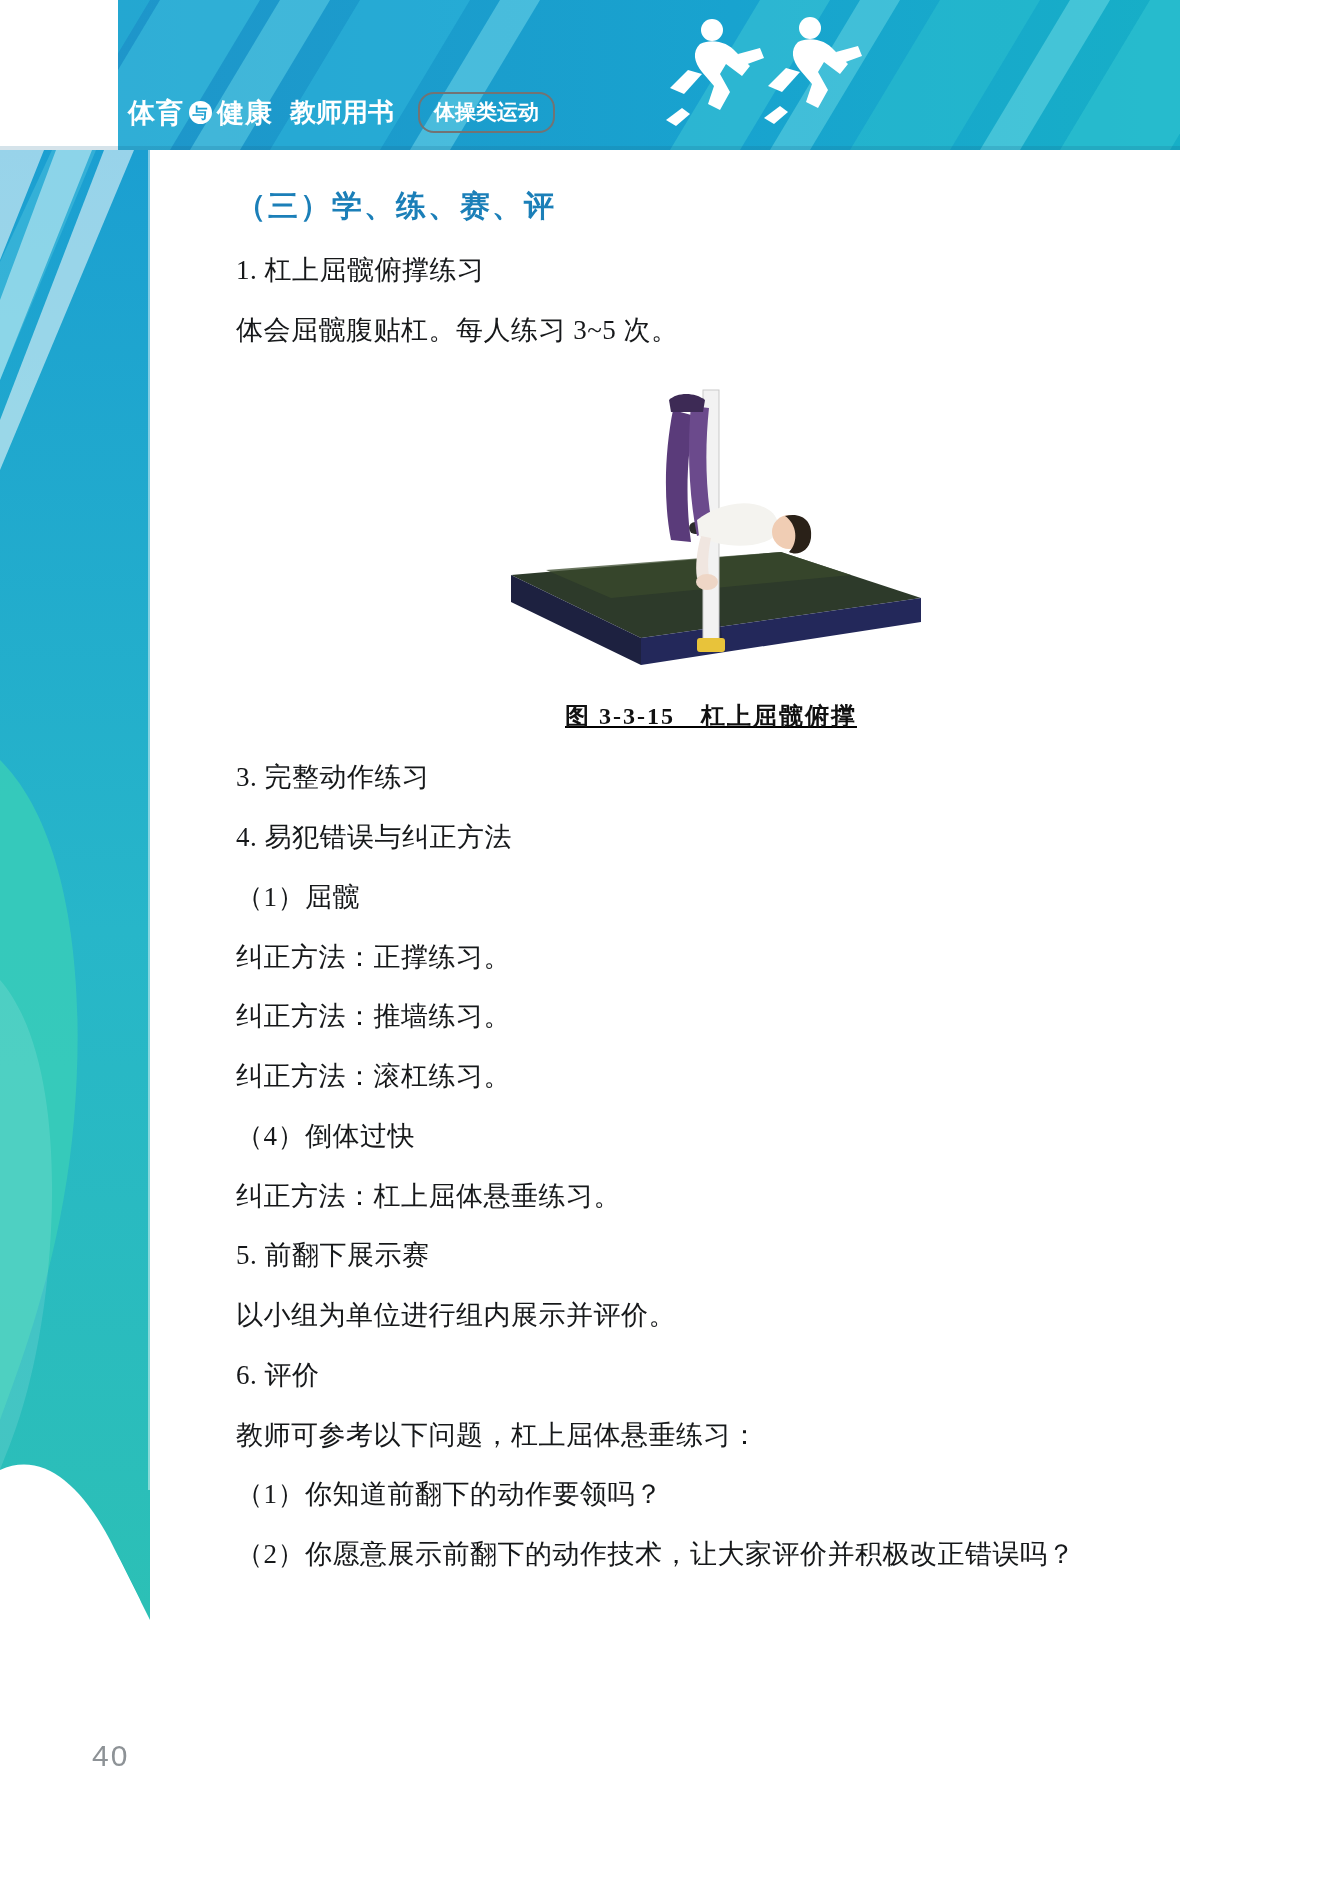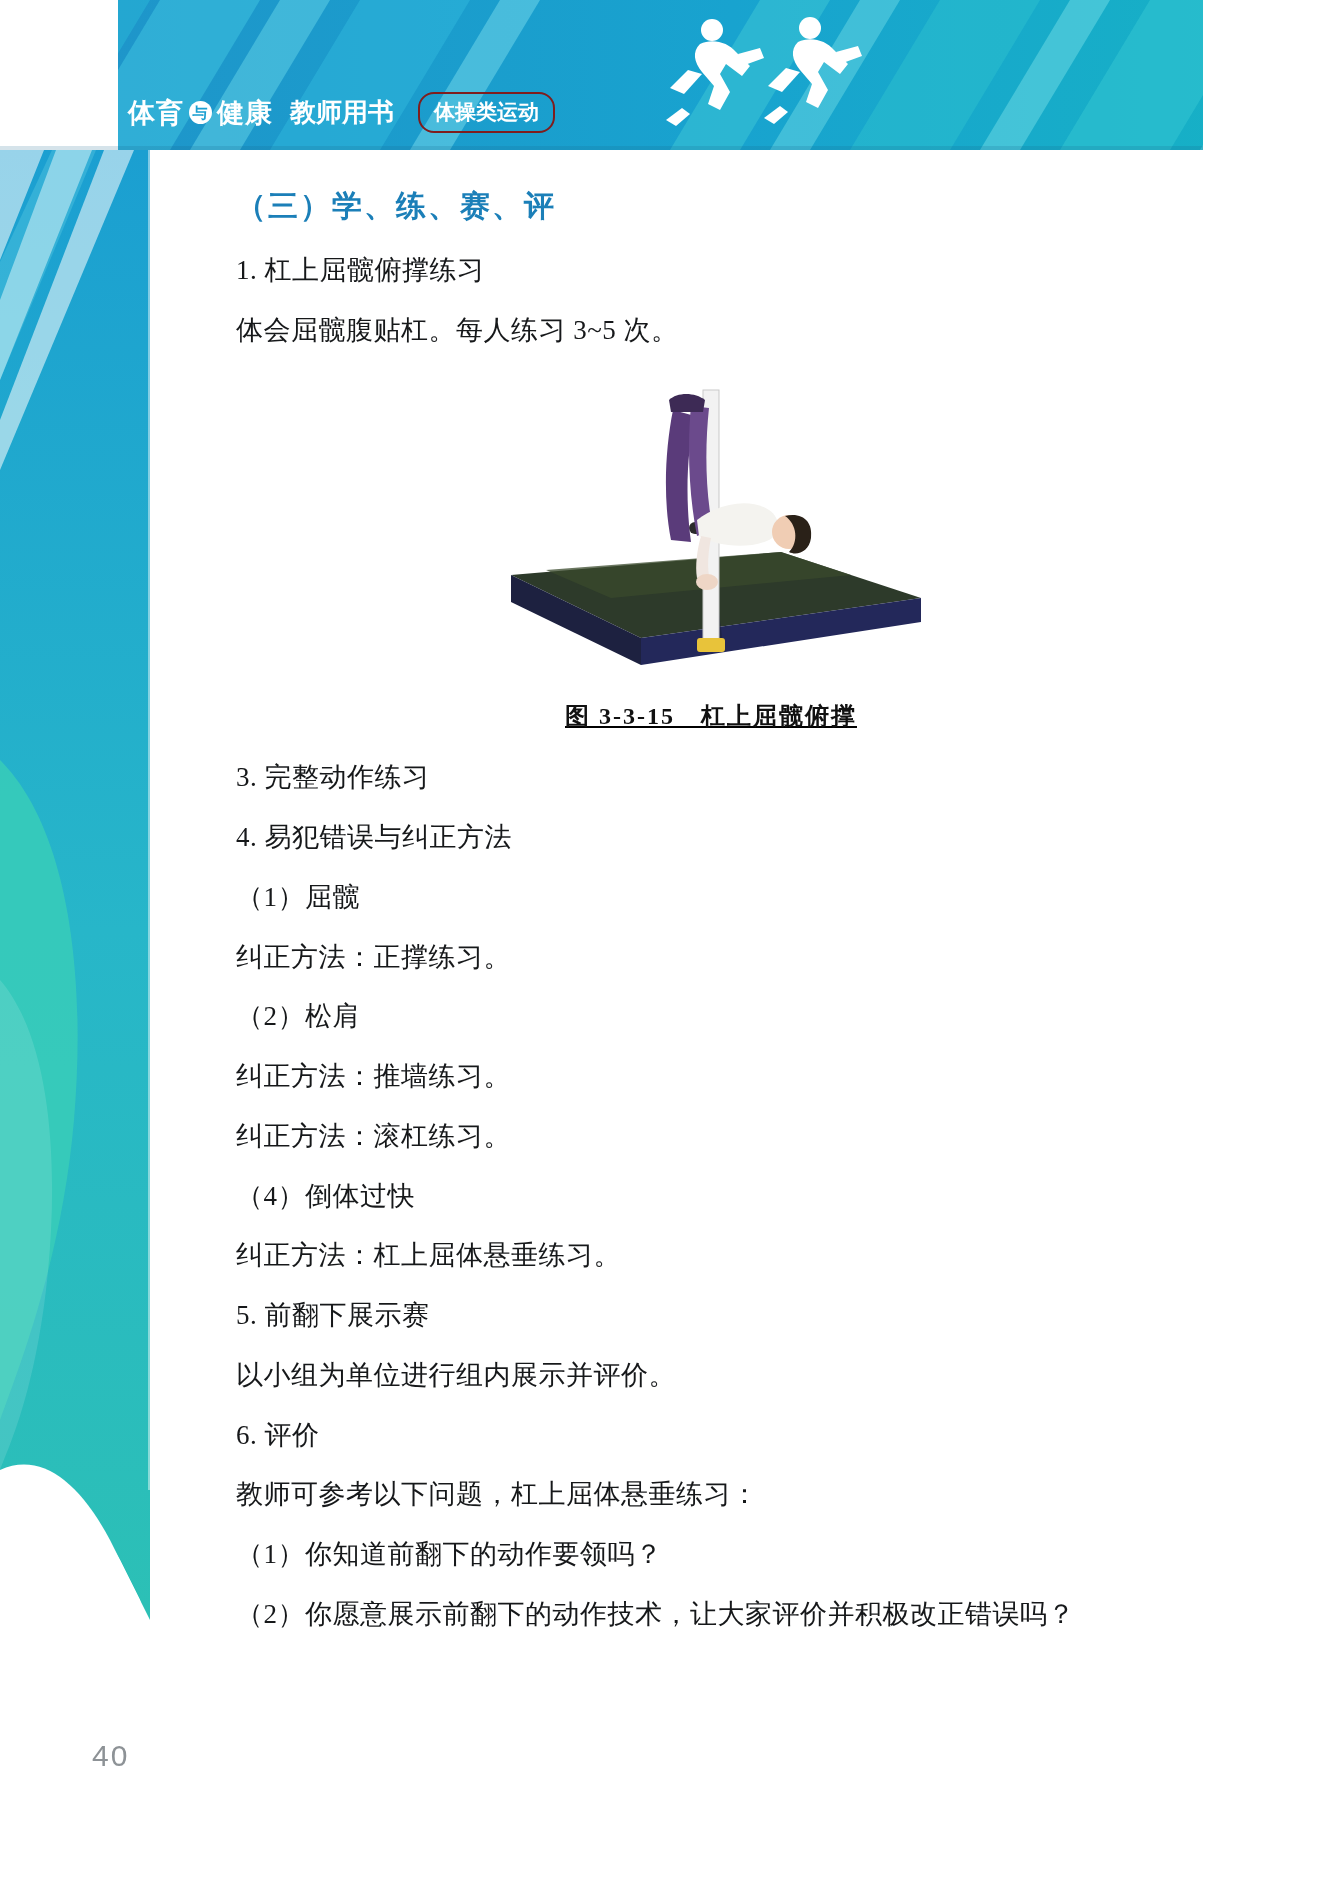--- a/index.html
+++ b/index.html
@@ -9,21 +9,20 @@
   }
   body {
     font-family: "Liberation Serif", "DejaVu Serif", serif;
   }
   .page {
     position: relative;
     width: 1180px;
     height: 1885px;
     overflow: hidden;
     background: #ffffff;
-    padding-left: 23px;
   }
 
   
   .banner {
     position: absolute;
     top: 0;
     left: 0;
     width: 1332px;
     height: 150px;
     overflow: hidden;
@@ -91,21 +90,21 @@
     font-weight: bold;
     font-size: 26px;
     color: #ffffff;
     margin-left: 3px;
   }
   .hdr-pill {
     font-family: "Liberation Sans", sans-serif;
     font-weight: bold;
     font-size: 21px;
     color: #ffffff;
-    border: 2px solid #7f1d1d;
+    border: 2px solid #737373;
     border-radius: 16px;
     padding: 4px 14px 5px 14px;
     margin-left: 10px;
     white-space: nowrap;
   }
 
   
   .runners {
     position: absolute;
     left: 650px;
@@ -308,21 +307,20 @@
           </g>
         </svg>
       </div>
       <div class="caption">图 3-3-15　杠上屈髋俯撑</div>
     </div>
 
     <p class="body">3. 完整动作练习</p>
     <p class="body">4. 易犯错误与纠正方法</p>
     <p class="body">（1）屈髋</p>
     <p class="body">纠正方法：正撑练习。</p>
-    <p class="body">（2）松肩</p>
     <p class="body">纠正方法：推墙练习。</p>
     <p class="body">纠正方法：滚杠练习。</p>
     <p class="body">（4）倒体过快</p>
     <p class="body">纠正方法：杠上屈体悬垂练习。</p>
     <p class="body">5. 前翻下展示赛</p>
     <p class="body">以小组为单位进行组内展示并评价。</p>
     <p class="body">6. 评价</p>
     <p class="body">教师可参考以下问题，杠上屈体悬垂练习：</p>
     <p class="body">（1）你知道前翻下的动作要领吗？</p>
     <p class="body">（2）你愿意展示前翻下的动作技术，让大家评价并积极改正错误吗？</p>

